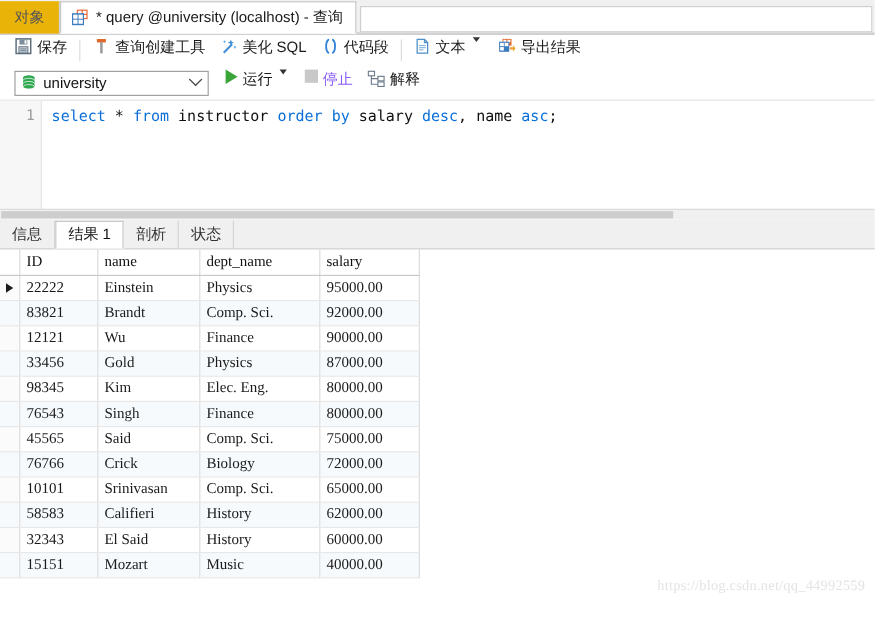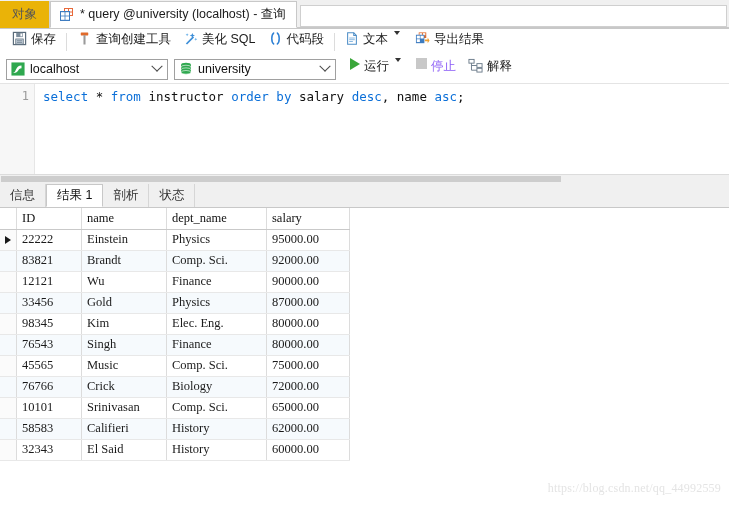--- a/index.html
+++ b/index.html
@@ -388,30 +388,20 @@
       <rect x="5.9" y="5" width="3.3" height="3" fill="#fff"></rect>
       <rect x="1.9" y="8.8" width="3.3" height="3" fill="#fff"></rect>
       <path d="M10.5 9 L13.5 9 L13.5 7 L15.5 10 L13.5 13 L13.5 11 L10.5 11 Z" fill="#f0a030"></path>
     </svg>
     <span>导出结果</span>
   </div>
 </div>
 
 <div class="connrow">
 
-  <div class="combo host">
-    <svg width="14" height="14" viewBox="0 0 16 16">
-      <rect x="0.5" y="0.5" width="15" height="15" fill="#2fa84f"></rect>
-      <path d="M3 12 C6 12 5 4 12 4 L12 7 C7.5 7 9 12.5 3 12.5 Z" fill="#ffffff"></path>
-    </svg>
-    <span class="lbl">localhost</span>
-    <span class="dd">
-        <i class="chev"></i>
-      </span>
-  </div>
 
   <div class="combo db">
     <svg width="14" height="14" viewBox="0 0 16 16">
       <ellipse cx="8" cy="3" rx="5.5" ry="2.1" fill="#2fa84f"></ellipse>
       <rect x="2.5" y="3" width="11" height="2.6" fill="#2fa84f"></rect>
       <ellipse cx="8" cy="5.8" rx="5.5" ry="2.1" fill="#2fa84f" stroke="#ffffff" stroke-width="0.7"></ellipse>
       <rect x="2.5" y="6" width="11" height="2.6" fill="#2fa84f"></rect>
       <ellipse cx="8" cy="8.8" rx="5.5" ry="2.1" fill="#2fa84f" stroke="#ffffff" stroke-width="0.7"></ellipse>
       <rect x="2.5" y="9" width="11" height="2.6" fill="#2fa84f"></rect>
       <ellipse cx="8" cy="11.8" rx="5.5" ry="2.1" fill="#2fa84f" stroke="#ffffff" stroke-width="0.7"></ellipse>
@@ -519,21 +509,21 @@
         <tr class="alt">
           <td class="col-gutter"></td>
           <td class="c-id">76543</td>
           <td class="c-name">Singh</td>
           <td class="c-dept">Finance</td>
           <td class="c-sal">80000.00</td>
         </tr>
         <tr>
           <td class="col-gutter"></td>
           <td class="c-id">45565</td>
-          <td class="c-name">Music</td>
+          <td class="c-name">Said</td>
           <td class="c-dept">Comp. Sci.</td>
           <td class="c-sal">75000.00</td>
         </tr>
         <tr class="alt">
           <td class="col-gutter"></td>
           <td class="c-id">76766</td>
           <td class="c-name">Crick</td>
           <td class="c-dept">Biology</td>
           <td class="c-sal">72000.00</td>
         </tr>
@@ -551,16 +541,23 @@
           <td class="c-dept">History</td>
           <td class="c-sal">62000.00</td>
         </tr>
         <tr>
           <td class="col-gutter"></td>
           <td class="c-id">32343</td>
           <td class="c-name">El Said</td>
           <td class="c-dept">History</td>
           <td class="c-sal">60000.00</td>
         </tr>
+        <tr class="alt">
+          <td class="col-gutter"></td>
+          <td class="c-id">15151</td>
+          <td class="c-name">Mozart</td>
+          <td class="c-dept">Music</td>
+          <td class="c-sal">40000.00</td>
+        </tr>
       </tbody>
   </table>
   <div class="watermark">https://blog.csdn.net/qq_44992559</div>
 </div>
 
 </body></html>

